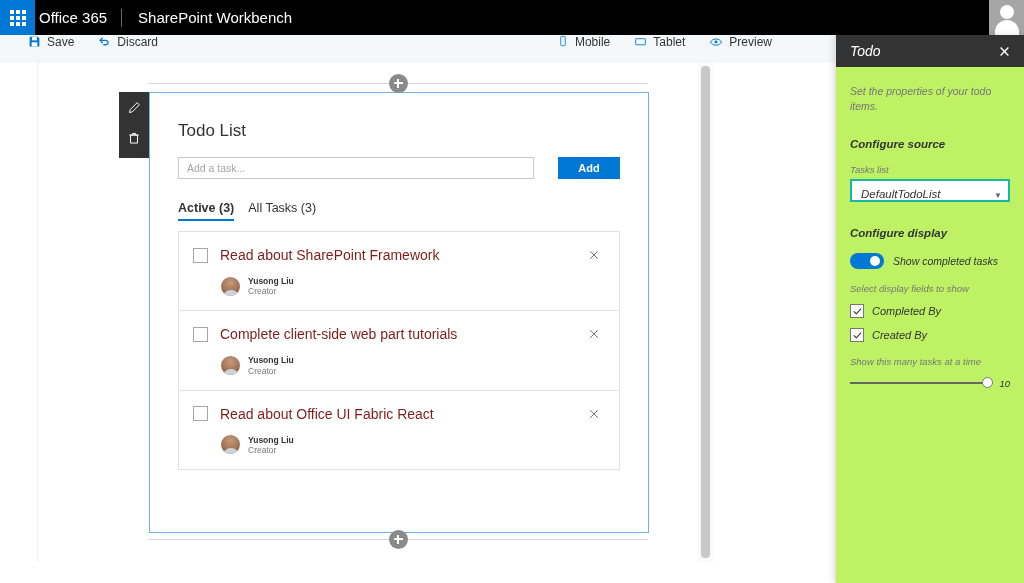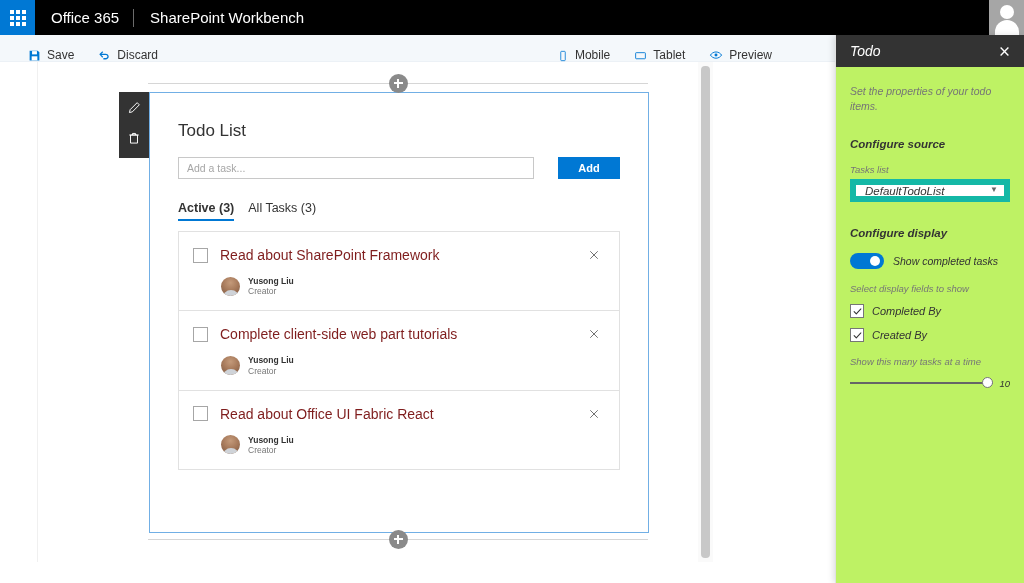--- a/index.html
+++ b/index.html
@@ -25,21 +25,21 @@
   }
   .waffle-grid {
     display: grid;
     grid-template-columns: repeat(3, 4px);
     grid-template-rows: repeat(3, 4px);
     gap: 2px;
   }
   .waffle-grid i { background: #ffffff; display: block; }
   .suite-brand {
     color: #ffffff; font-size: 15px;
-    padding: 0 14px 0 16px; cursor: pointer;
+    padding: 0 14px 0 4px; cursor: pointer;
     white-space: nowrap;
   }
   .suite-sep { width: 1px; height: 18px; background: #6b6b6b; }
   .suite-app {
     color: #ffffff; font-size: 15px;
     padding-left: 16px; white-space: nowrap;
   }
   .suite-spacer { flex: 1; }
   .suite-avatar {
     width: 35px; height: 35px; background: #a6a6a6;
@@ -61,21 +61,21 @@
 
   
   .cmdbar {
     position: absolute; top: 35px; left: 0;
     width: 1024px; height: 27px;
     background: #f4f8fb;
     display: flex; align-items: center;
     border-bottom: 1px solid #ecf1f6;
   }
   .cmd-btn {
-    display: flex; align-items: flex-end; gap: 6px;
+    display: flex; align-items: flex-start; gap: 6px;
     height: 27px; padding: 0 12px;
     font-size: 12px; color: #333333; cursor: pointer;
     white-space: nowrap;
   }
   .cmd-left { margin-left: 16px; }
   .cmd-spacer { flex: 1; }
   .cmd-right-group { display: flex; align-items: center; margin-right: 240px; }
   .ico { display: inline-flex; align-items: center; justify-content: center; }
 
   
@@ -246,22 +246,22 @@
   .panel-desc { font-size: 10.5px; color: #767676; line-height: 1.4; }
   .panel-section-title {
     font-size: 11.5px; font-weight: 700; color: #333333;
     margin-top: 25px;
   }
   .field-label {
     font-size: 9.5px; color: #767676;
     margin-top: 14px; margin-bottom: 4px;
   }
   .dropdown {
-    height: 23px; border: 6px solid #14b8a6; background: #ffffff;
-    display: flex; align-items: flex-start;
+    height: 23px; border: 2px solid #14b8a6; background: #ffffff;
+    display: flex; align-items: flex-end;
     padding: 0 6px 0 9px; cursor: pointer;
   }
   .dd-value { flex: 1; font-size: 11.5px; color: #333333; }
   .dd-caret { font-size: 8px; color: #666666; }
 
   .toggle-row { display: flex; align-items: center; margin-top: 14px; }
   .toggle {
     width: 34px; height: 16px; border-radius: 8px;
     background: #0078d4; position: relative;
     cursor: pointer; flex: 0 0 34px;

